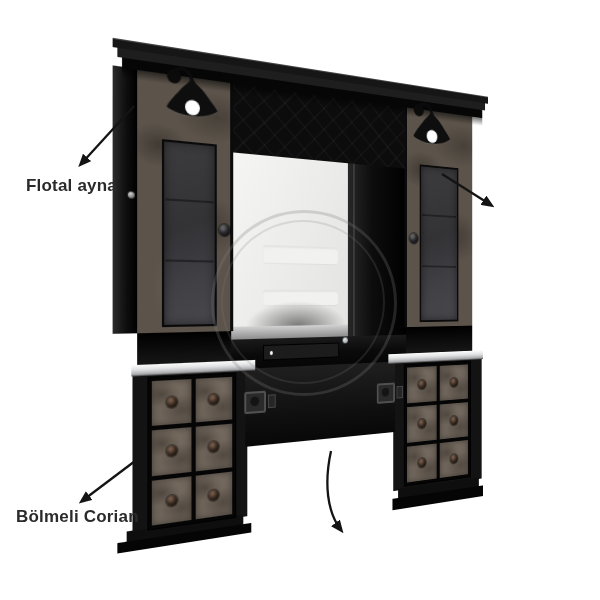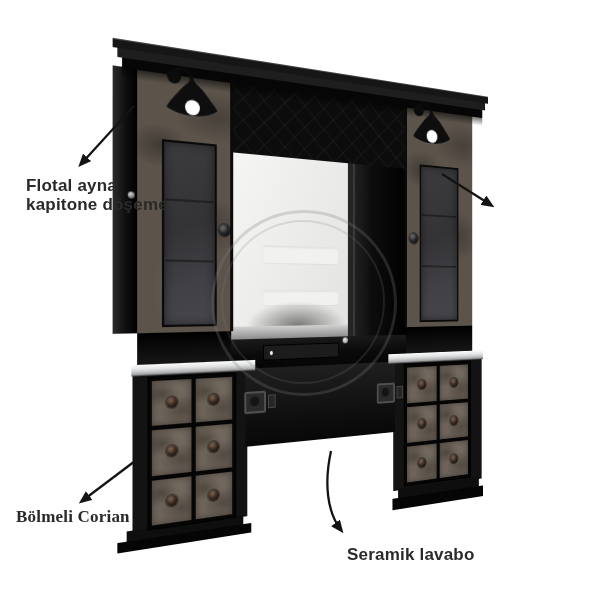--- a/index.html
+++ b/index.html
@@ -114,21 +114,21 @@
   .lamp-right{left:304px;top:16px;}
   
   .watermark{position:absolute;border-radius:50%;z-index:12;pointer-events:none;}
   .wm-outer{left:211px;top:210px;width:180px;height:180px;border:3px solid var(--watermark,rgba(125,125,125,.27));}
   .wm-inner{left:221px;top:220px;width:160px;height:160px;border:2px solid rgba(125,125,125,.2);}
   .arrows{position:absolute;left:0;top:0;z-index:18;pointer-events:none;}
   .label{position:absolute;z-index:20;font-weight:bold;font-size:17px;line-height:19px;
          letter-spacing:.2px;color:var(--label-text,#2a2a2a);white-space:nowrap;}
   .label-upholstery{left:26px;top:176px;}
   .label-body{left:508px;top:206px;}
-  .label-drawers{left:16px;top:507px;font-family:Liberation Serif, serif;}
+  .label-drawers{left:16px;top:507px;}
   .label-sink{left:347px;top:545px;}
 </style>
 </head>
 <body>
 
 <div class="stage">
 
   <div class="furniture">
     <div class="c1"></div>
     <div class="c2"></div>
@@ -252,22 +252,18 @@
       </marker>
     </defs>
     <path d="M134,106 L81,164" stroke="#141414" stroke-width="2.3" fill="none" marker-end="url(#ah)"></path>
     <path d="M442,174 L491,205" stroke="#141414" stroke-width="2.3" fill="none" marker-end="url(#ah)"></path>
     <path d="M147,452 L82,501" stroke="#141414" stroke-width="2.3" fill="none" marker-end="url(#ah)"></path>
     <path d="M331,451 C324,483 327,512 341,530" stroke="#141414" stroke-width="2.3" fill="none" marker-end="url(#ah)"></path>
   </svg>
 
   <div class="label label-upholstery">
     <span>Flotal ayna</span><br>
-    <span>kapitone döşeme</span>
   </div>
   <div class="label label-drawers">
     <span>Bölmeli Corian</span>
   </div>
-  <div class="label label-sink">
-    <span>Seramik lavabo</span>
-  </div>
 
 </div>
 
 </body></html>

